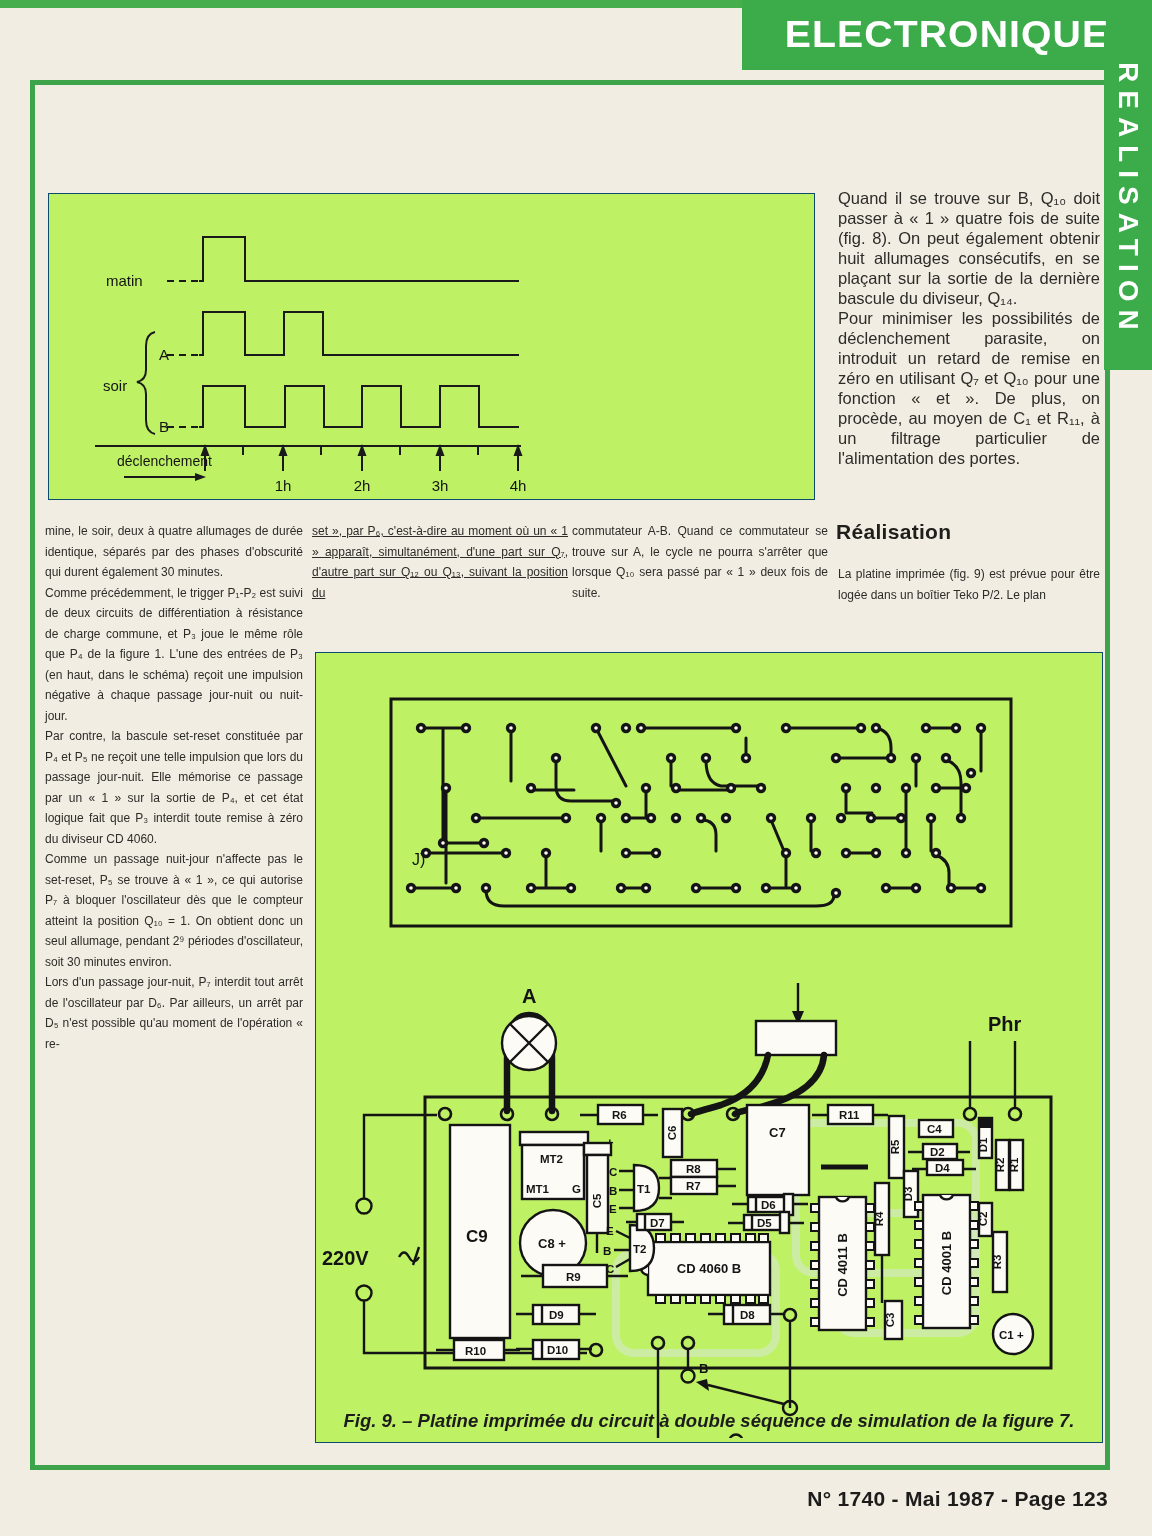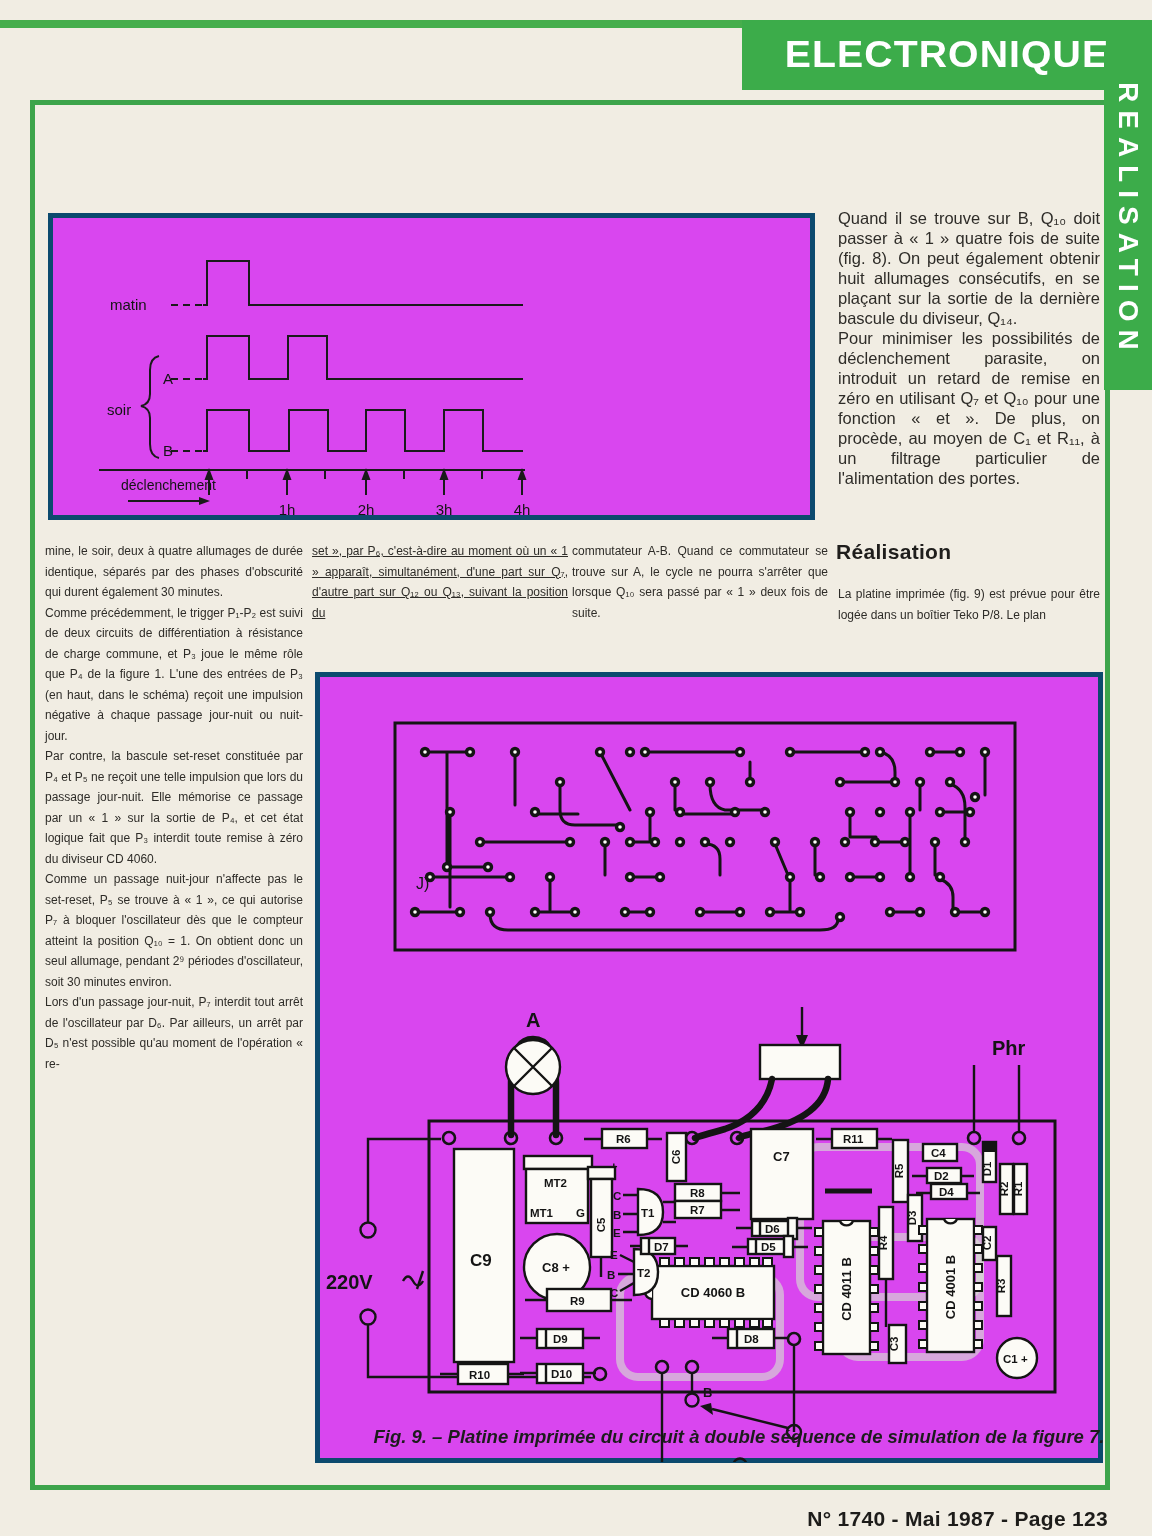--- a/index.html
+++ b/index.html
@@ -1,38 +1,38 @@
 <!DOCTYPE html>
 <html><head>
 <meta charset="utf-8">
 <style>
   html,body{margin:0;padding:0;}
   body{width:1152px;height:1536px;position:relative;background:#f1ede3;
        font-family:"Liberation Sans",sans-serif;color:#2e2c28;overflow:hidden;}
-  .abs{position:absolute;margin-top:20px;}
+  .abs{position:absolute;}
   
   .top-strip{left:0;top:0;width:748px;height:8px;background:#46ae4c;}
   .header-block{left:742px;top:0;width:410px;height:70px;background:#3cac4a;
       display:flex;align-items:center;justify-content:center;}
   .header-title{color:#fff;font-weight:bold;font-size:37px;letter-spacing:1px;
       transform:scaleX(1.06);white-space:nowrap;}
   
   .frame{left:30px;top:80px;width:1080px;height:1390px;border:5px solid #3da44b;box-sizing:border-box;}
   .sidebar-tab{left:1104px;top:30px;width:48px;height:340px;background:#3cac4a;
       display:flex;align-items:center;justify-content:center;}
   .sidebar-label{writing-mode:vertical-rl;color:#fff;font-weight:bold;font-size:28px;
       letter-spacing:8px;white-space:nowrap;}
   
-  .figbox{background:#d946ef;border:5px solid #0c4a6e;box-sizing:border-box;}
+  .figbox{background:#bef264;border:1px solid #0c4a6e;box-sizing:border-box;}
   .fig8-box{left:48px;top:193px;width:767px;height:307px;}
   .fig9-box{left:315px;top:652px;width:788px;height:791px;}
   .fig8-caption{position:absolute;left:615px;top:168px;width:150px;
       font-style:italic;font-size:18.5px;line-height:25px;color:#1c1c1c;font-weight:500;}
   .fig9-caption{position:absolute;left:0;bottom:10px;width:100%;text-align:center;
-      font-style:italic;font-weight:bold;font-size:18.5px;color:#1c1c1c;padding-left:30px;}
+      font-style:italic;font-weight:bold;font-size:18.5px;color:#1c1c1c;}
   
   .col{text-align:justify;font-size:12px;line-height:20.5px;}
   .col p{margin:0;}
   .col1{left:45px;top:521px;width:258px;}
   .col2{left:312px;top:521px;width:256px;text-decoration:underline;}
   .col3{left:572px;top:521px;width:256px;}
   .col4{left:838px;top:188px;width:262px;font-size:16.5px;line-height:20px;}
   .real-head{left:836px;top:520px;width:270px;font-size:21px;font-weight:bold;color:#1f1e1c;letter-spacing:.3px;}
   .real-body{left:838px;top:564px;width:262px;}
   .footer{right:44px;top:1487px;font-weight:bold;font-size:21px;color:#1d1c1a;letter-spacing:.3px;}
@@ -115,21 +115,21 @@
     <p>set », par P₆, c'est-à-dire au moment où un « 1 » apparaît, simultanément, d'une part sur Q₇, d'autre part sur Q₁₂ ou Q₁₃, suivant la position du</p>
   </div>
   <div class="abs col col3">
     <p>commutateur A-B. Quand ce commutateur se trouve sur A, le cycle ne pourra s'arrêter que lorsque Q₁₀ sera passé par « 1 » deux fois de suite.</p>
   </div>
   <div class="abs col col4">
     <p>Quand il se trouve sur B, Q₁₀ doit passer à « 1 » quatre fois de suite (fig. 8). On peut également obtenir huit allumages consécutifs, en se plaçant sur la sortie de la dernière bascule du diviseur, Q₁₄.</p>
     <p>Pour minimiser les possibilités de déclenchement parasite, on introduit un retard de remise en zéro en utilisant Q₇ et Q₁₀ pour une fonction « et ». De plus, on procède, au moyen de C₁ et R₁₁, à un filtrage particulier de l'alimentation des portes.</p>
   </div>
   <div class="abs real-head">Réalisation</div>
-  <div class="abs col real-body">La platine imprimée (fig. 9) est prévue pour être logée dans un boîtier Teko P/8. Le plan</div>
+  <div class="abs col real-body">La platine imprimée (fig. 9) est prévue pour être logée dans un boîtier Teko P/2. Le plan</div>
 
   <div class="abs figbox fig9-box">
     <svg width="782" height="785" viewBox="0 0 782 785">
 
       <g>
         <rect class="ghost" x="480" y="470" width="180" height="150" rx="18"></rect>
         <rect class="ghost" x="520" y="560" width="140" height="120" rx="18"></rect>
         <rect class="ghost" x="300" y="600" width="160" height="100" rx="18"></rect>
       </g>
 

